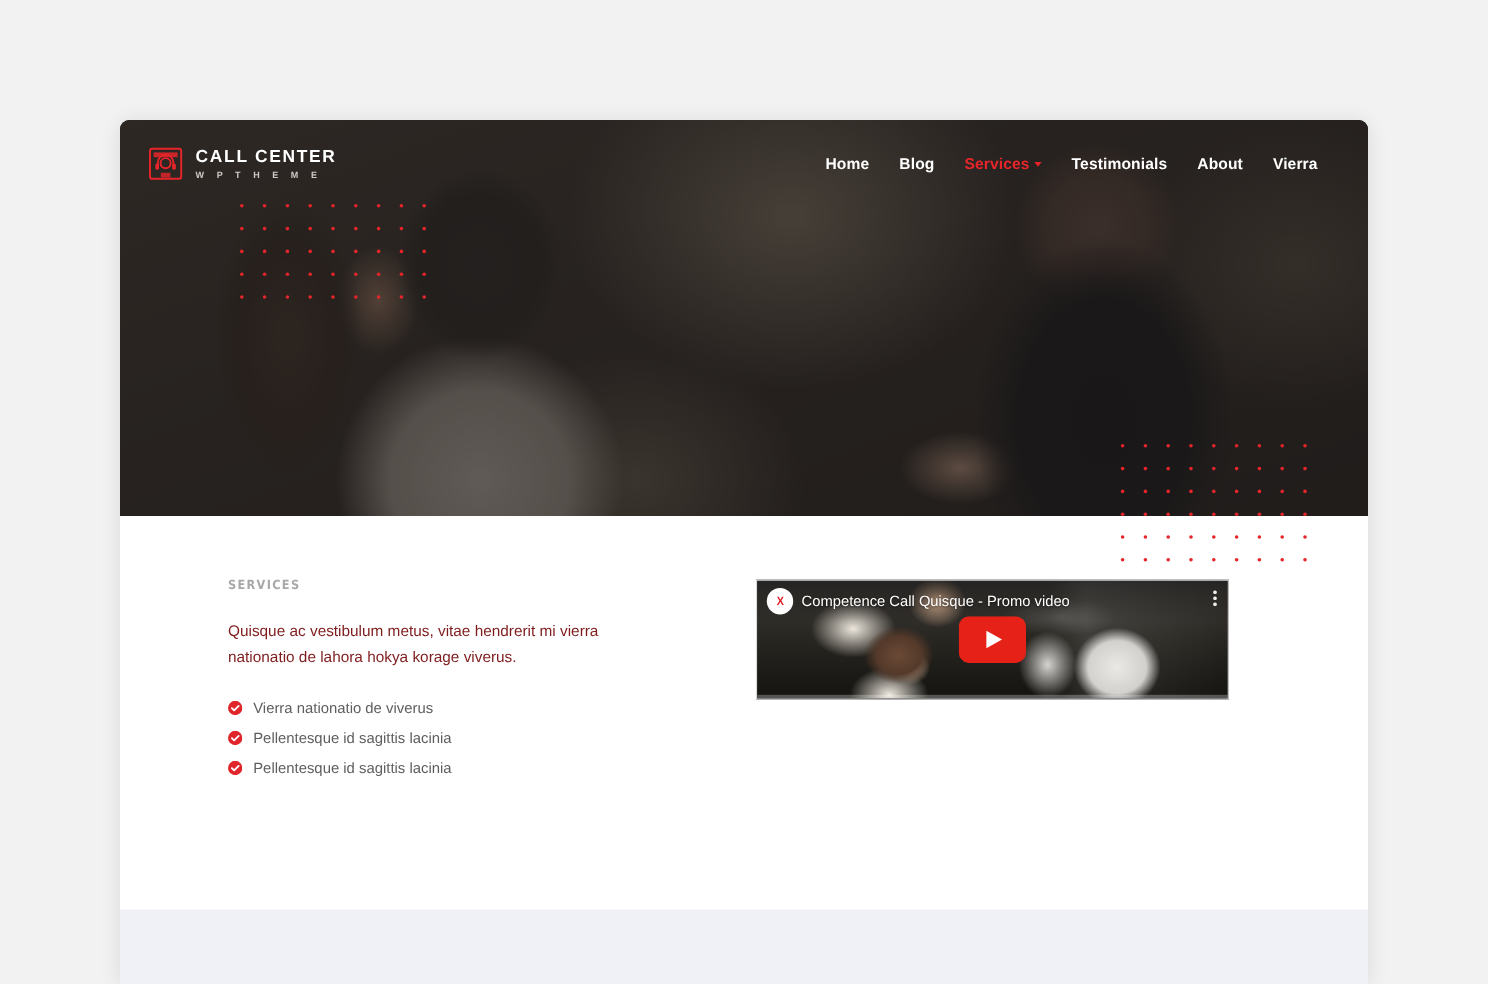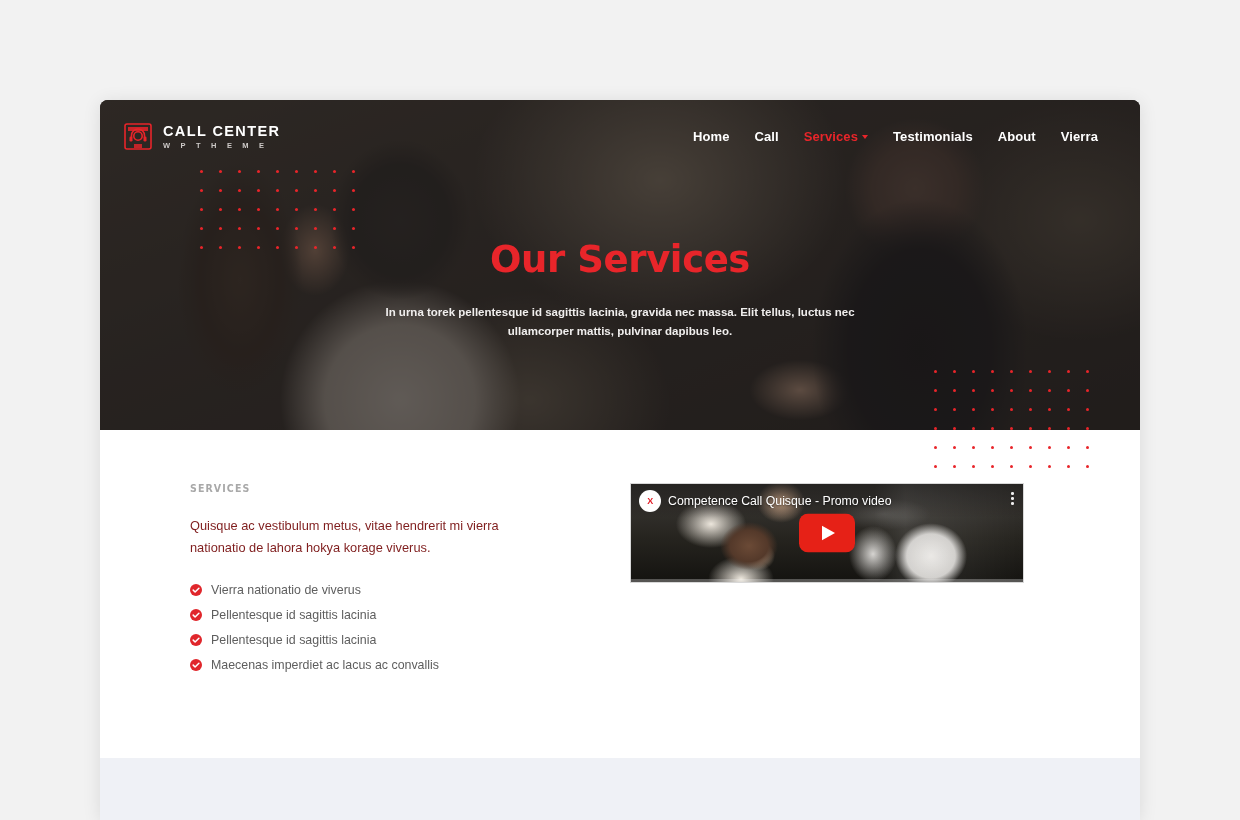--- a/index.html
+++ b/index.html
@@ -418,42 +418,38 @@
             <div class="brand-title">CALL CENTER</div>
             <div class="brand-sub">W P   T H E M E</div>
           </span>
         </div>
 
         <nav class="main-nav" id="main-nav">
             <a class="nav-item">
               <span>Home</span>
             </a>
             <a class="nav-item">
-              <span>Call</span>
+              <span>Blog</span>
             </a>
             <a class="nav-item active">
               <span>Services</span>
               <span class="caret"></span>
             </a>
             <a class="nav-item">
               <span>Testimonials</span>
             </a>
             <a class="nav-item">
               <span>About</span>
             </a>
             <a class="nav-item">
               <span>Vierra</span>
             </a>
           </nav>
       </header>
 
-      <div class="hero-content">
-        <h1 class="hero-title">Our Services</h1>
-        <p class="hero-sub">In urna torek pellentesque id sagittis lacinia, gravida nec massa. Elit tellus, luctus nec ullamcorper mattis, pulvinar dapibus leo.</p>
-      </div>
     </section>
 
     <div class="dot-grid" id="dots-hero-right">
         <i class="dot" style="left: 0px; top: 0px;"></i>
         <i class="dot" style="left: 19px; top: 0px;"></i>
         <i class="dot" style="left: 38px; top: 0px;"></i>
         <i class="dot" style="left: 57px; top: 0px;"></i>
         <i class="dot" style="left: 76px; top: 0px;"></i>
         <i class="dot" style="left: 95px; top: 0px;"></i>
         <i class="dot" style="left: 114px; top: 0px;"></i>
@@ -533,29 +529,20 @@
               </li>
               <li>
                 <span>
                   <svg class="check-icon" viewBox="0 0 12 12" aria-hidden="true">
                     <circle cx="6" cy="6" r="6" fill="#e0262b"></circle>
                     <path d="M3.2 6.1 L5.1 8 L8.9 4.2" fill="none" stroke="#ffffff" stroke-width="1.5" stroke-linecap="round" stroke-linejoin="round"></path>
                   </svg>
                 </span>
                 <span>Pellentesque id sagittis lacinia</span>
               </li>
-              <li>
-                <span>
-                  <svg class="check-icon" viewBox="0 0 12 12" aria-hidden="true">
-                    <circle cx="6" cy="6" r="6" fill="#e0262b"></circle>
-                    <path d="M3.2 6.1 L5.1 8 L8.9 4.2" fill="none" stroke="#ffffff" stroke-width="1.5" stroke-linecap="round" stroke-linejoin="round"></path>
-                  </svg>
-                </span>
-                <span>Maecenas imperdiet ac lacus ac convallis</span>
-              </li>
             </ul>
         </div>
 
         <div class="svc-right">
           <div class="video-embed">
             <div class="video-photo"></div>
             <div class="video-topbar">
               <span class="yt-avatar">
                 <span class="yt-avatar-mark">X</span>
               </span>

